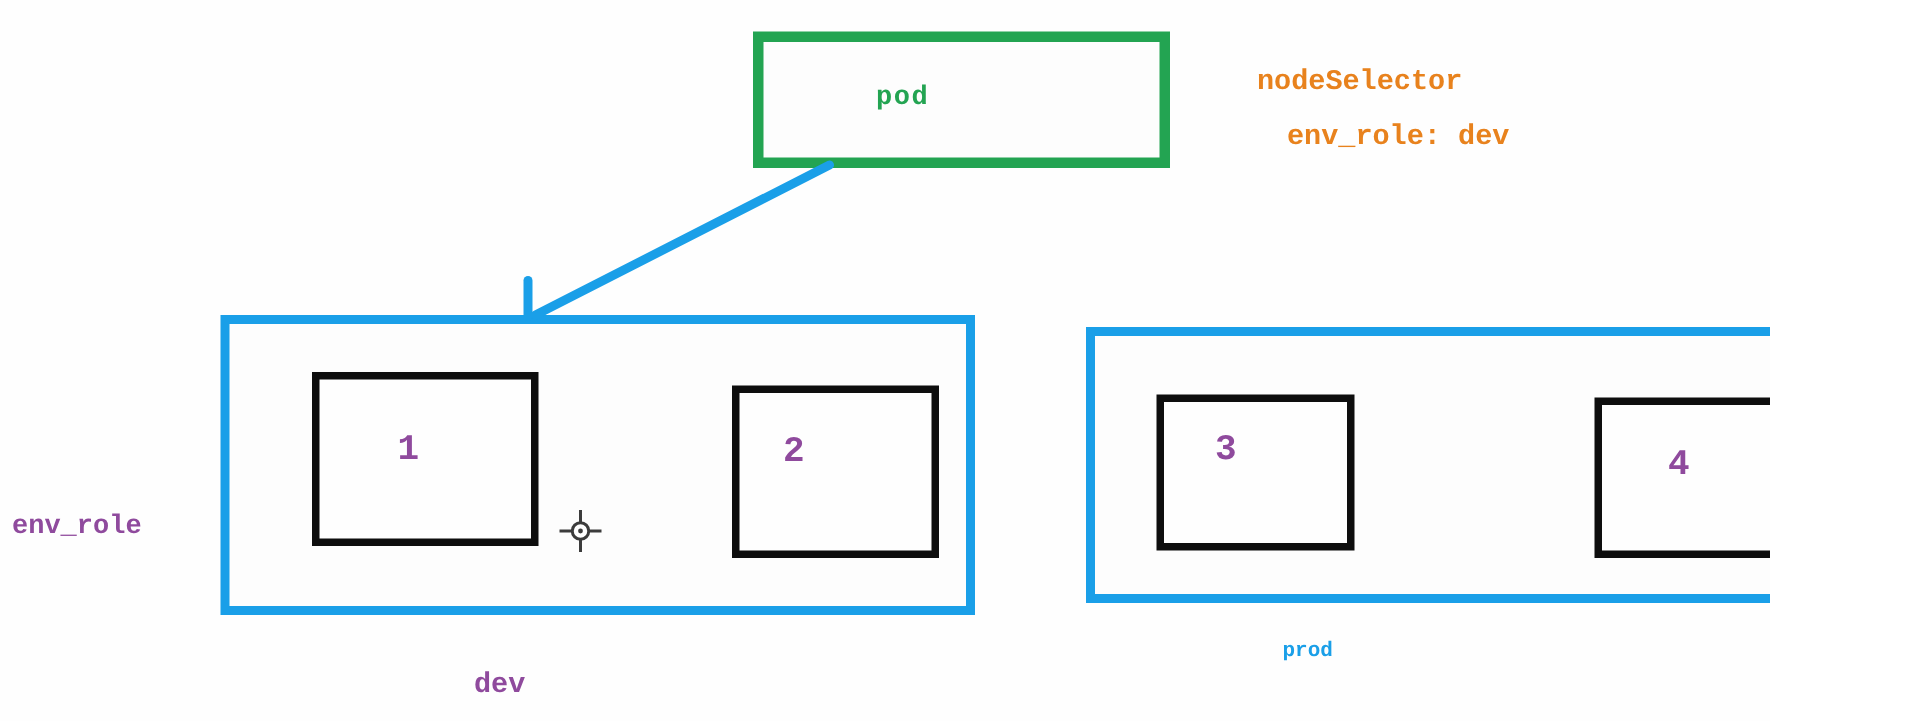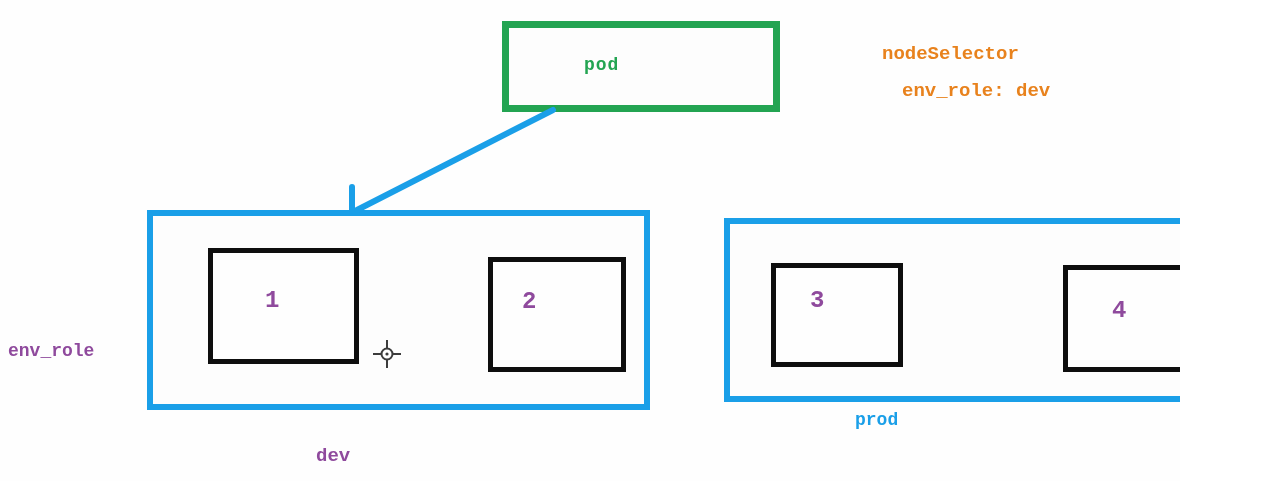--- a/index.html
+++ b/index.html
@@ -39,33 +39,33 @@
   .m2 { left:  487px; top: 257px; width: 138px; height: 115px; }
   .m3 { left:  770px; top: 263px; width: 132px; height: 104px; }
   .m4 { left: 1062px; top: 265px; width: 156px; height: 107px; }
 
   
   .pod-label {
     left: 75px; top: 28px;
     font-size: 18px; color: var(--green, #23a452);
     letter-spacing: 1px;
   }
-  .annot { color: var(--orange, #e8821d); font-size: 19px; margin-left: 44px; }
+  .annot { color: var(--orange, #e8821d); font-size: 19px; }
   .annot-line1 { left: 838px; top: 45px; }
   .annot-line2 { left: 858px; top: 82px; text-align: center; }
   .axis-label { left: 8px; top: 316px; font-size: 18px; color: var(--purple, #8f4a9d); margin-top: 26px; }
   .machine-num {
     font-size: 24px; color: var(--purple, #8f4a9d);
   }
   .num1 { left: 52px; top: 36px; }
   .num2 { left: 29px; top: 28px; }
   .num3 { left: 34px; top: 21px; }
   .num4 { left: 44px; top: 29px; }
   .node-caption-dev  { left: 285px; top: 447px; font-size: 19px; color: var(--purple, #8f4a9d); margin-left: 31px; }
-  .node-caption-prod { left: 855px; top: 411px; font-size: 18px; color: var(--blue, #1a9fe8); }
+  .node-caption-prod { left: 855px; top: 427px; font-size: 14px; color: var(--blue, #1a9fe8); }
 
   
   .overlay {
     left: 0; top: 0; width: 1276px; height: 481px;
     pointer-events: none;
   }
   .arrow-stroke { stroke: var(--blue, #1a9fe8); stroke-width: 6; stroke-linecap: round; }
   .cursor-stroke { stroke: var(--cursor_gray, #3c3c3c); }
 </style>
 </head>

